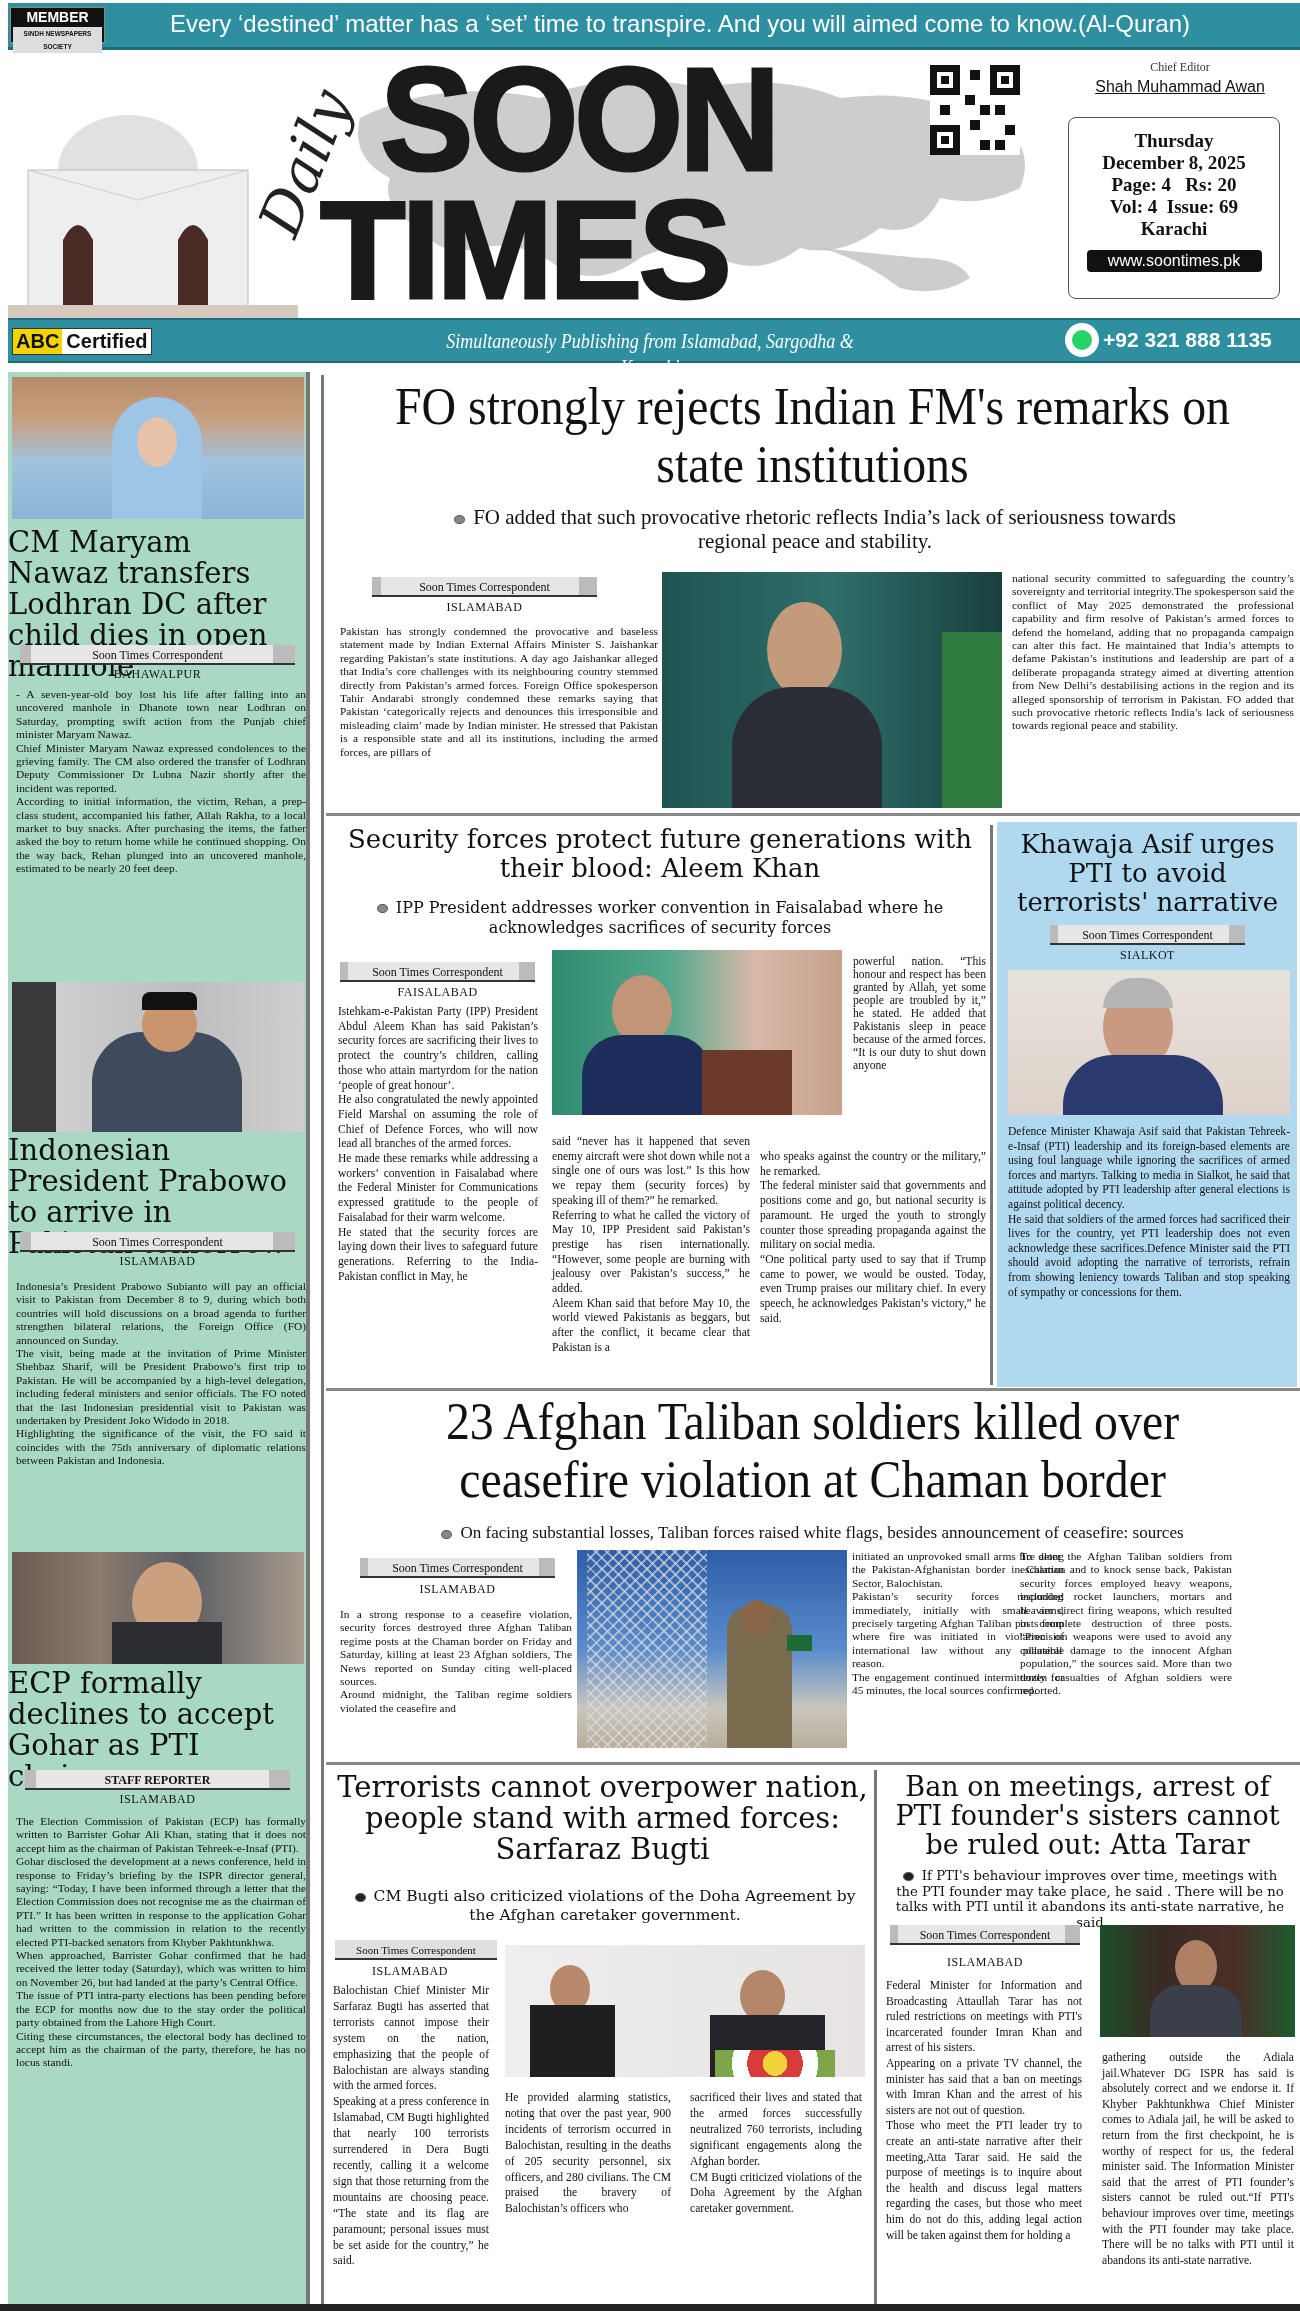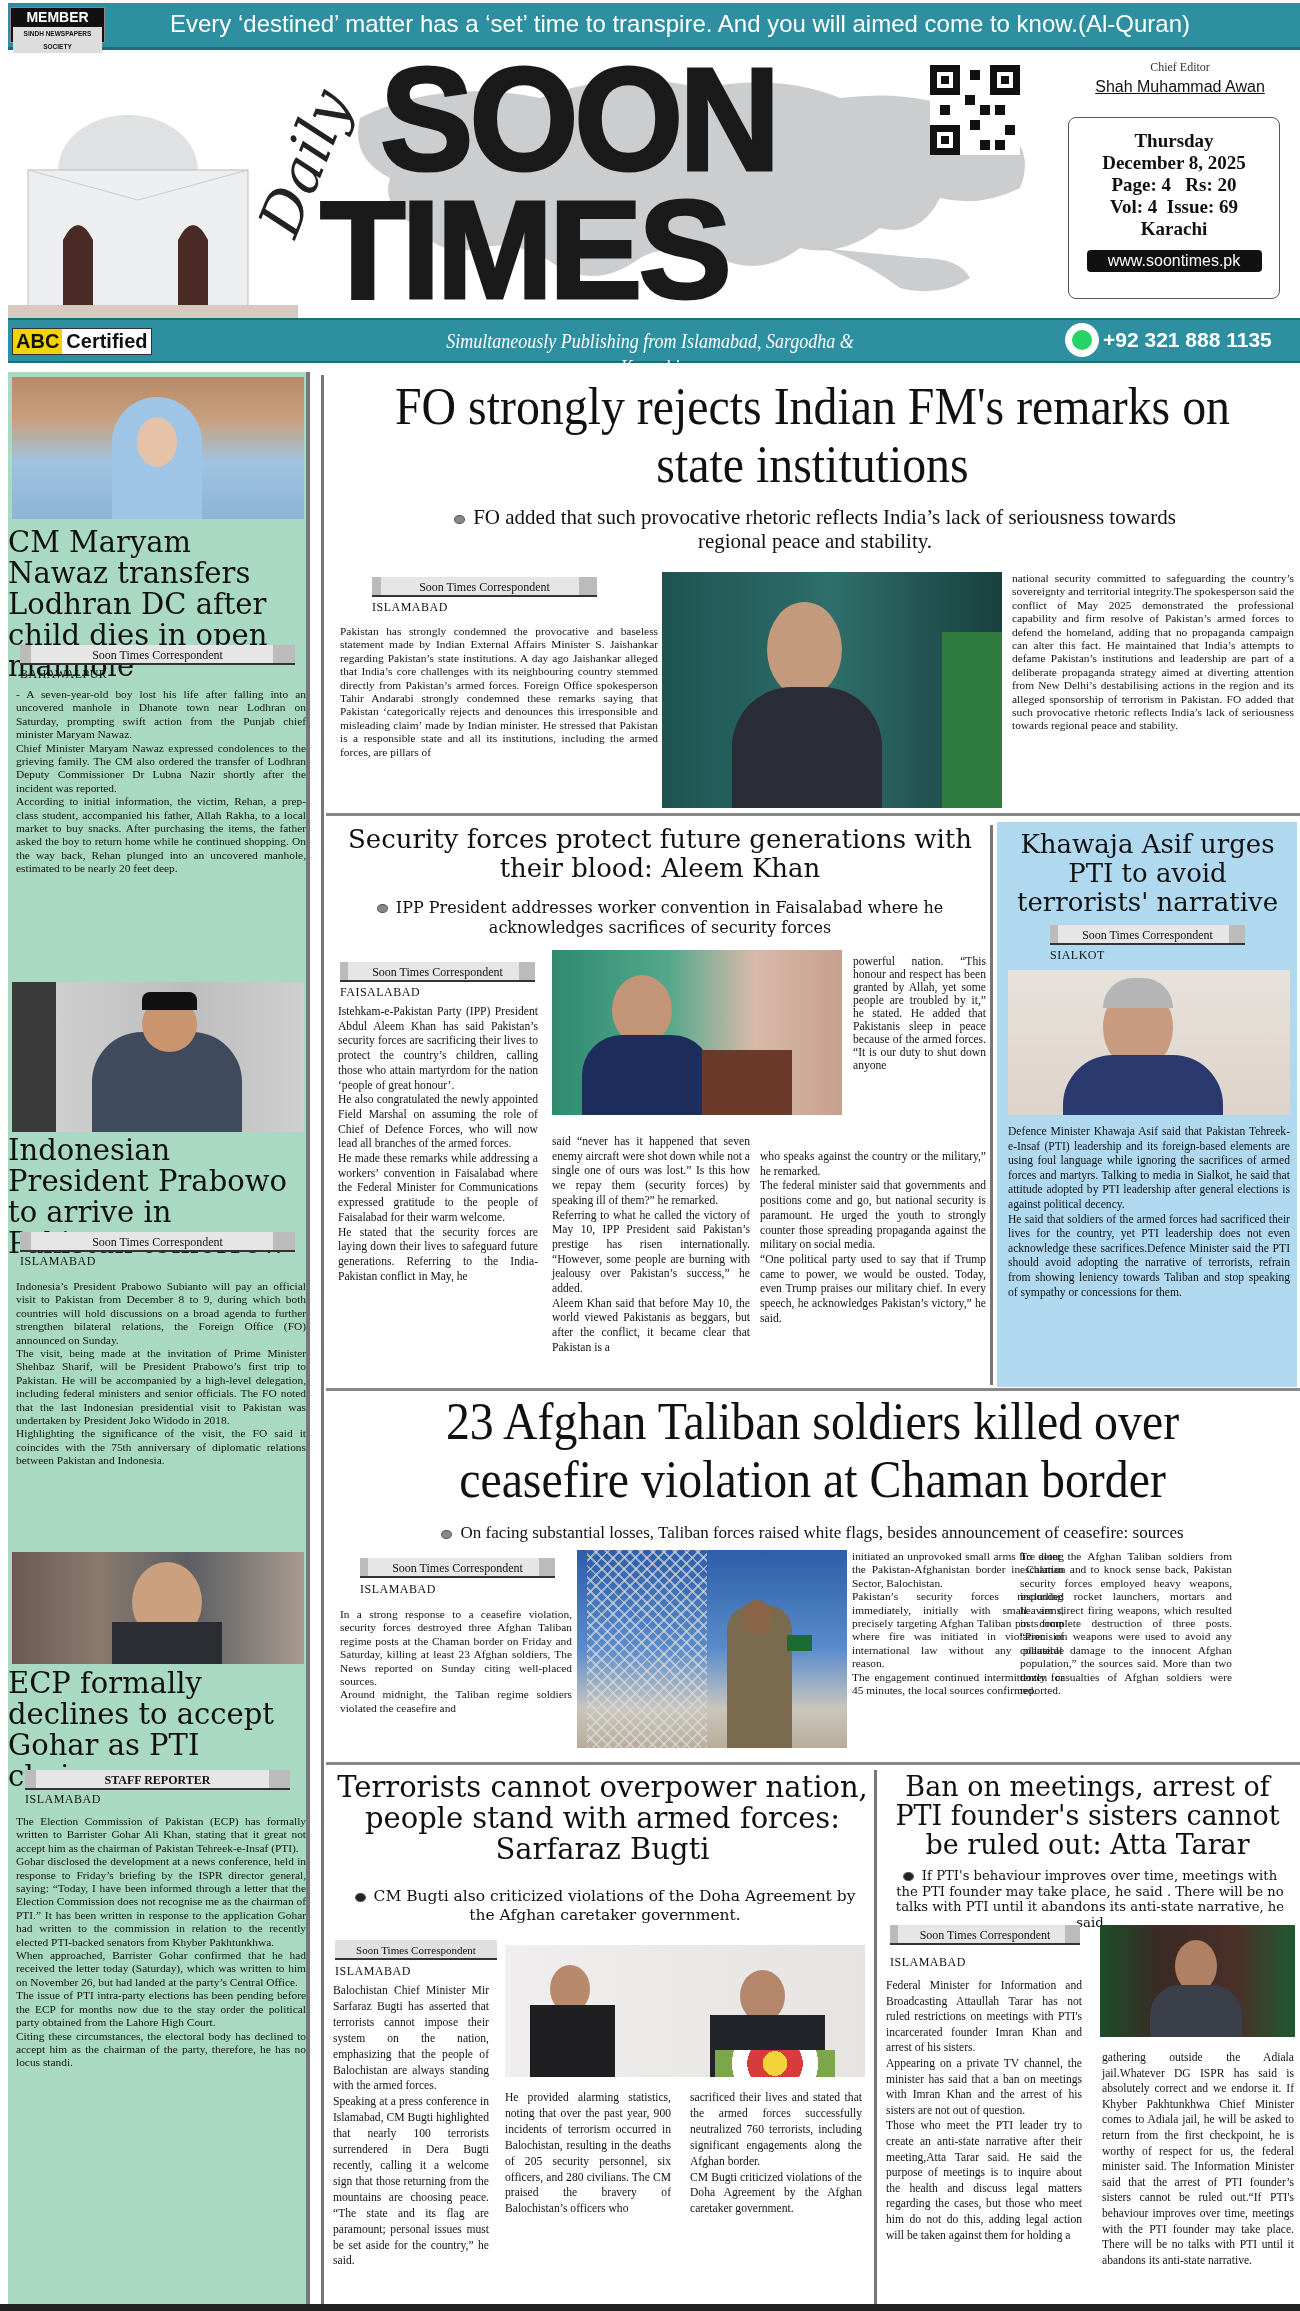--- a/index.html
+++ b/index.html
@@ -32,21 +32,21 @@
 #simul{left:390px;top:328px;width:520px;color:#fff;font-family:"Liberation Serif",serif;font-style:italic;font-size:20px;line-height:26px;text-align:center;transform:scaleX(0.9)}
 #wa{left:1065px;top:323px;display:flex;align-items:center;gap:4px}
 #wa .ic{width:34px;height:34px;border-radius:50%;background:#fff;position:relative}
 #wa .ic::after{content:"";position:absolute;left:7px;top:7px;width:20px;height:20px;border-radius:50%;background:#25d366}
 #wa .num{color:#fff;font-family:"Liberation Sans",sans-serif;font-weight:bold;font-size:21px}
 
 #leftcol{left:8px;top:372px;width:302px;height:1939px;background:#a9d9c2;border-right:4px solid #777}
 .photo{position:absolute;overflow:hidden}
 .lhead{position:absolute;left:8px;width:290px;text-align:left;font-family:"DejaVu Serif",serif;font-size:29px;line-height:31px;color:#111}
 .byline{position:absolute;height:20px;background:linear-gradient(90deg,#bbb 0,#bbb 4%,#e6e6e6 4%,#e6e6e6 92%,#bbb 92%);text-align:center;font-size:12px;line-height:20px;border-bottom:2px solid #333}
-.dateline{position:absolute;font-size:12px;letter-spacing:0.5px}
+.dateline{position:absolute;text-align:center;font-size:12px;letter-spacing:0.5px}
 .body{position:absolute;font-size:11.4px;line-height:13.4px;text-align:justify;color:#111}
 .body p{margin:0}
 .vdiv{position:absolute;background:#777}
 .hdiv{position:absolute;background:#888}
 .mainhead{position:absolute;text-align:center;font-family:"DejaVu Serif",serif;color:#111}
 .deck{position:absolute;text-align:center;font-family:"DejaVu Serif",serif;color:#111}
 .bullet{display:inline-block;width:11px;height:9px;border-radius:50%;background:#888;border:1px solid #555;margin-right:8px;vertical-align:middle}
 </style>
 </head>
 <body>
@@ -147,21 +147,21 @@
 </div>
 
 <div class="photo" style="left:12px;top:1552px;width:292px;height:112px;background:linear-gradient(90deg,#6b5a52 0,#8a7a6e 30%,#5c5e63 60%,#a89a8e 100%)">
   <div style="position:absolute;left:120px;top:10px;width:70px;height:80px;border-radius:50%;background:#caa07e"></div>
   <div style="position:absolute;left:100px;top:70px;width:110px;height:50px;background:#2b2d33"></div>
 </div>
 <div class="lhead" style="top:1668px">ECP formally declines to accept Gohar as PTI chairman</div>
 <div class="byline" style="left:25px;top:1770px;width:265px;font-weight:bold">STAFF REPORTER</div>
 <div class="dateline" style="left:25px;top:1792px;width:265px">ISLAMABAD</div>
 <div class="body" style="left:16px;top:1815px;width:290px">
-  <p> The Election Commission of Pakistan (ECP) has formally written to Barrister Gohar Ali Khan, stating that it great not accept him as the chairman of Pakistan Tehreek-e-Insaf (PTI).</p>
+  <p> The Election Commission of Pakistan (ECP) has formally written to Barrister Gohar Ali Khan, stating that it does not accept him as the chairman of Pakistan Tehreek-e-Insaf (PTI).</p>
   <p>Gohar disclosed the development at a news conference, held in response to Friday’s briefing by the ISPR director general, saying: “Today, I have been informed through a letter that the Election Commission does not recognise me as the chairman of PTI.”  It has been written in response to the application Gohar had written to the commission in relation to the recently elected PTI-backed senators from Khyber Pakhtunkhwa.</p>
   <p>When approached, Barrister Gohar confirmed that he had received the letter today (Saturday), which was written to him on November 26, but had landed at the party’s Central Office.</p>
   <p>The issue of PTI intra-party elections has been pending before the ECP for months now due to the stay order the political party obtained from the Lahore High Court.</p>
   <p>Citing these circumstances, the electoral body has declined to accept him as the chairman of the party, therefore, he has no locus standi.</p>
 </div>
 
 <div class="vdiv" style="left:321px;top:375px;width:3px;height:1935px"></div>
 <div class="mainhead" style="left:330px;top:378px;width:965px;font-family:'Liberation Serif',serif;font-size:52px;line-height:58px;transform:scaleX(0.92)">FO strongly rejects Indian FM's remarks on state institutions</div>
 <div class="deck" style="left:420px;top:505px;width:790px;font-family:'Liberation Serif',serif;font-size:21px;line-height:24px"><span class="bullet"></span><span>FO added that such provocative rhetoric reflects India’s lack of seriousness towards regional peace and stability.</span></div>
 <div class="byline" style="left:372px;top:577px;width:225px">Soon Times Correspondent</div>

